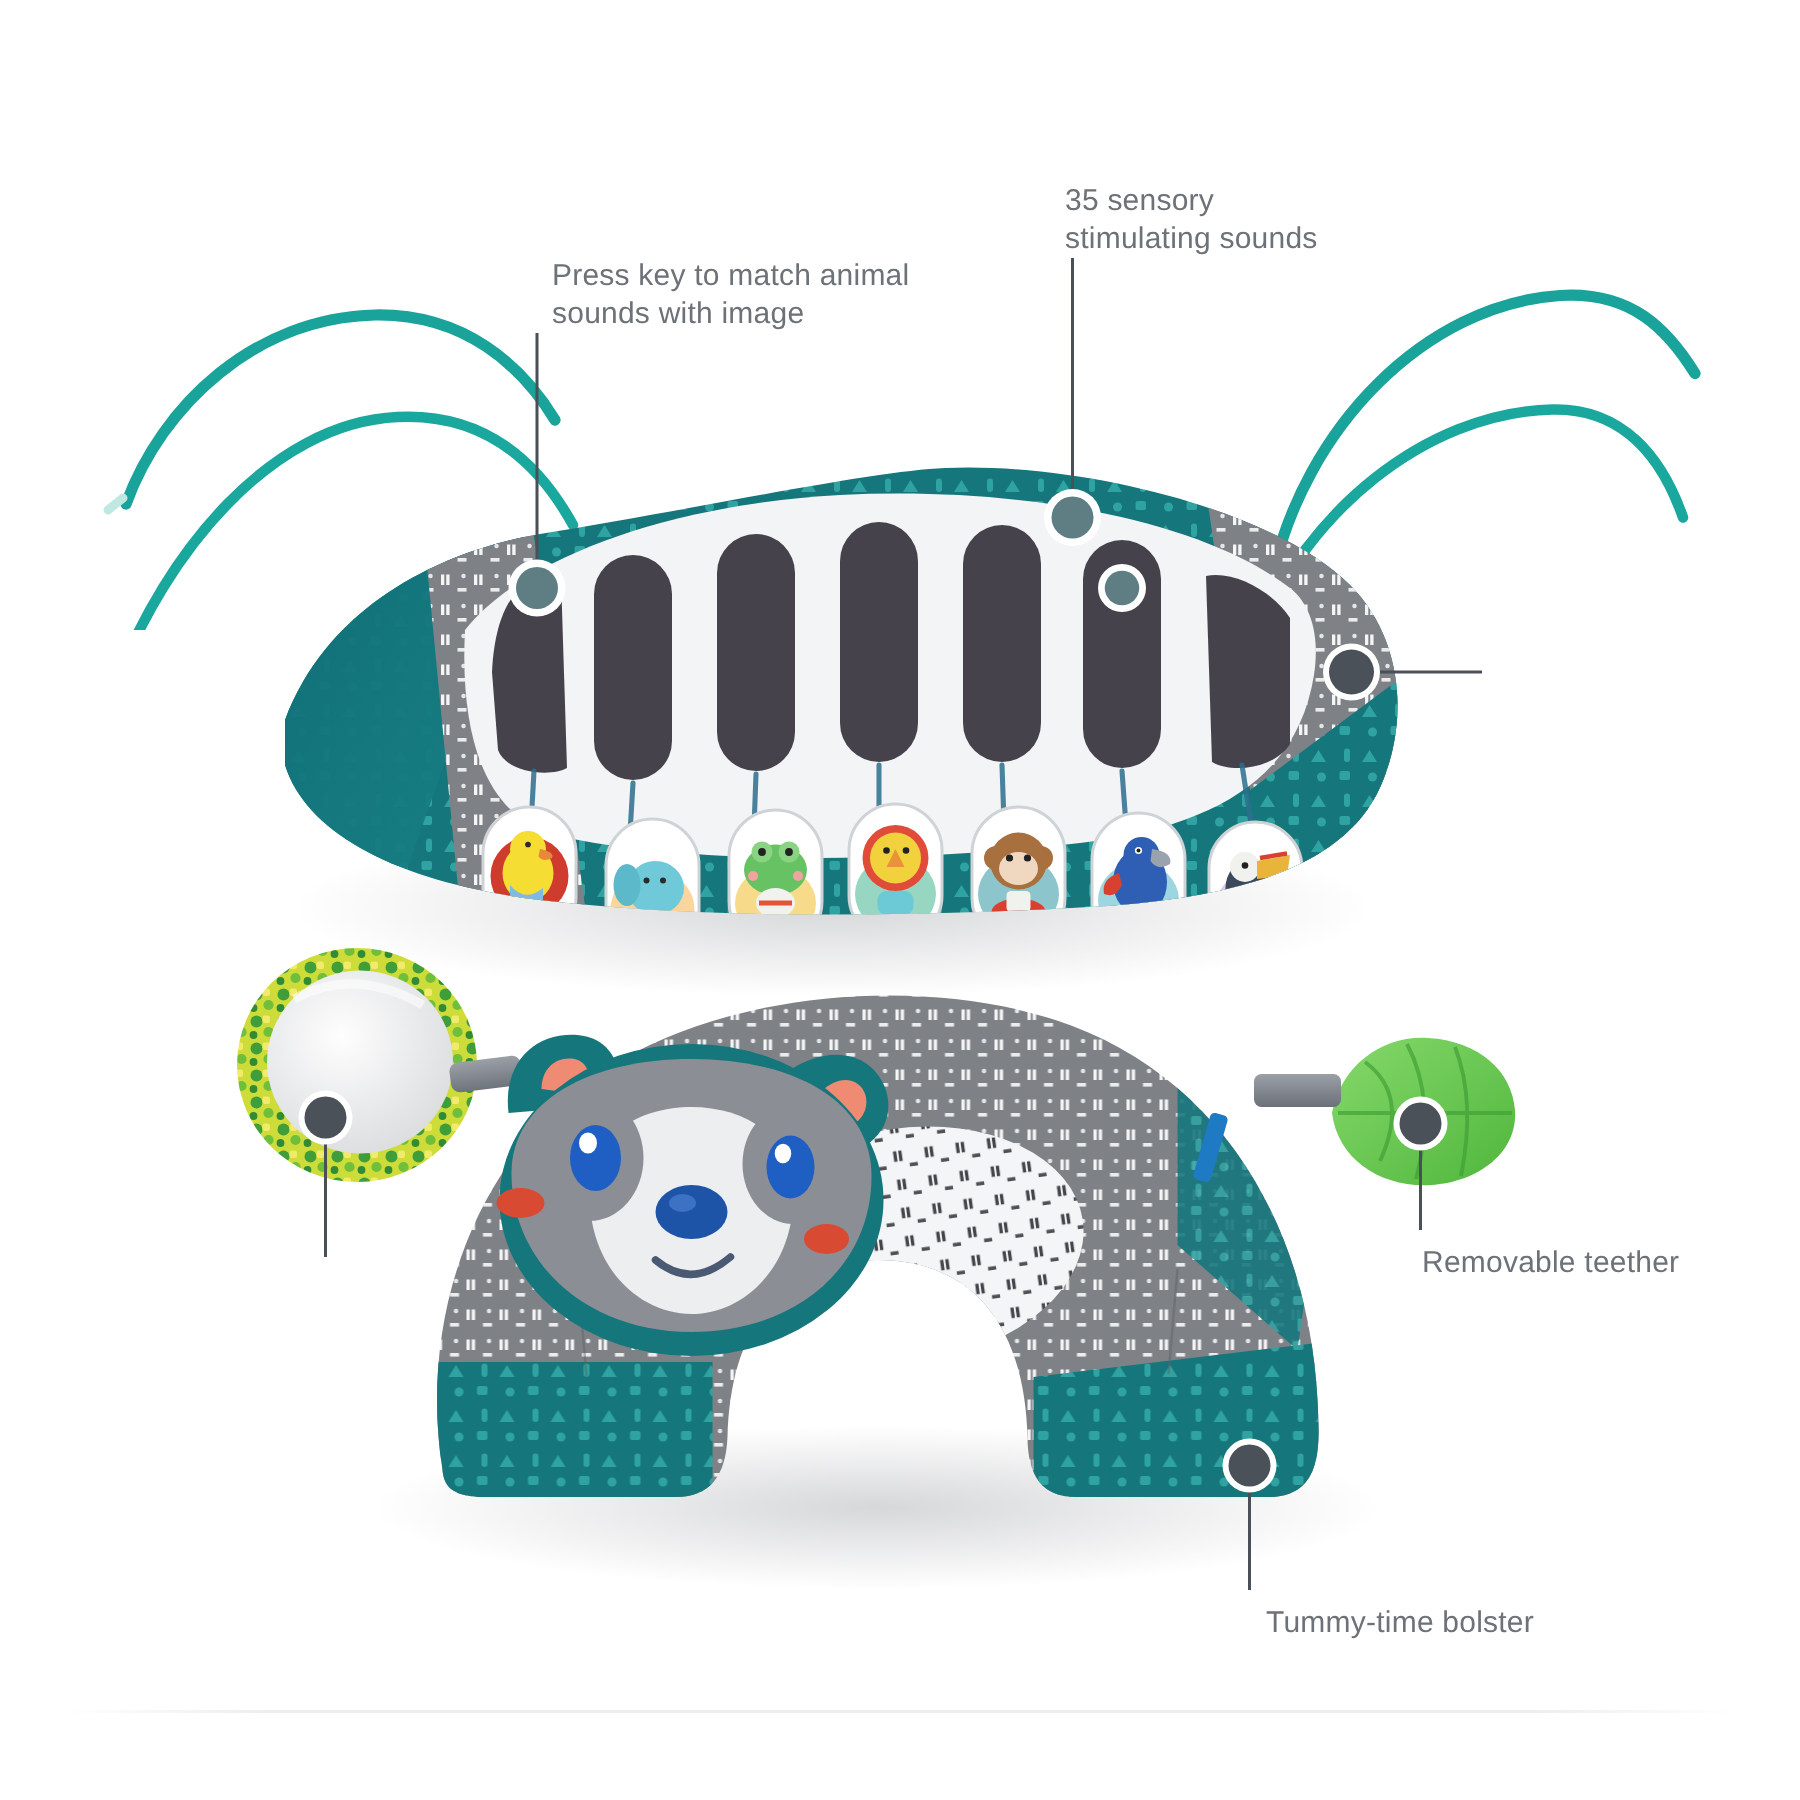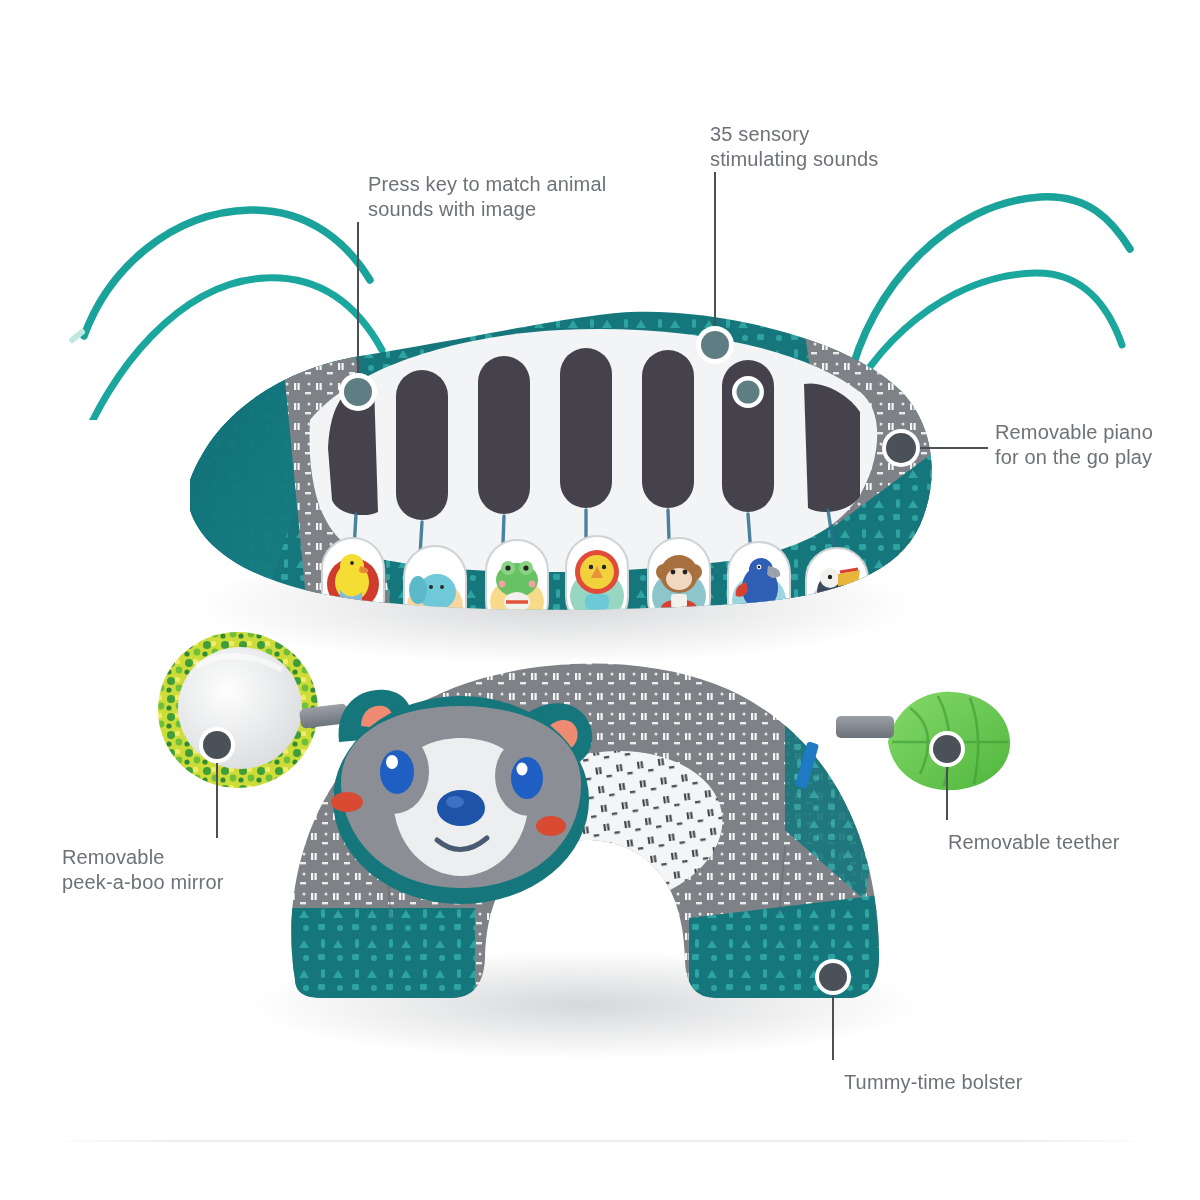--- a/index.html
+++ b/index.html
@@ -313,27 +313,23 @@
   <div class="callout-label" style="left:368px;top:172px;">Press key to match animal
 sounds with image</div>
   <div class="callout-line" style="left:357px;top:222px;width:2px;height:170px;"></div>
   <div class="callout-dot light" style="left:344px;top:378px;width:28px;height:28px;"></div>
 
   <div class="callout-label" style="left:710px;top:122px;">35 sensory
 stimulating sounds</div>
   <div class="callout-line" style="left:714px;top:172px;width:2px;height:173px;"></div>
   <div class="callout-dot light" style="left:701px;top:331px;width:28px;height:28px;"></div>
 
-  <div class="callout-label" style="left:995px;top:420px;">Removable piano
-for on the go play</div>
   <div class="callout-line" style="left:918px;top:447px;width:70px;height:2px;"></div>
   <div class="callout-dot" style="left:886px;top:433px;width:30px;height:30px;"></div>
 
-  <div class="callout-label" style="left:62px;top:845px;">Removable
-peek-a-boo mirror</div>
   <div class="callout-line" style="left:216px;top:758px;width:2px;height:80px;"></div>
   <div class="callout-dot" style="left:203px;top:731px;width:28px;height:28px;"></div>
 
   <div class="callout-label" style="left:948px;top:830px;">Removable teether</div>
   <div class="callout-line" style="left:946px;top:762px;width:2px;height:58px;"></div>
   <div class="callout-dot" style="left:933px;top:735px;width:28px;height:28px;"></div>
 
   <div class="callout-label" style="left:828px;top:1070px;margin-left:16px;">Tummy-time bolster</div>
   <div class="callout-line" style="left:832px;top:990px;width:2px;height:70px;"></div>
   <div class="callout-dot" style="left:819px;top:963px;width:28px;height:28px;"></div>

